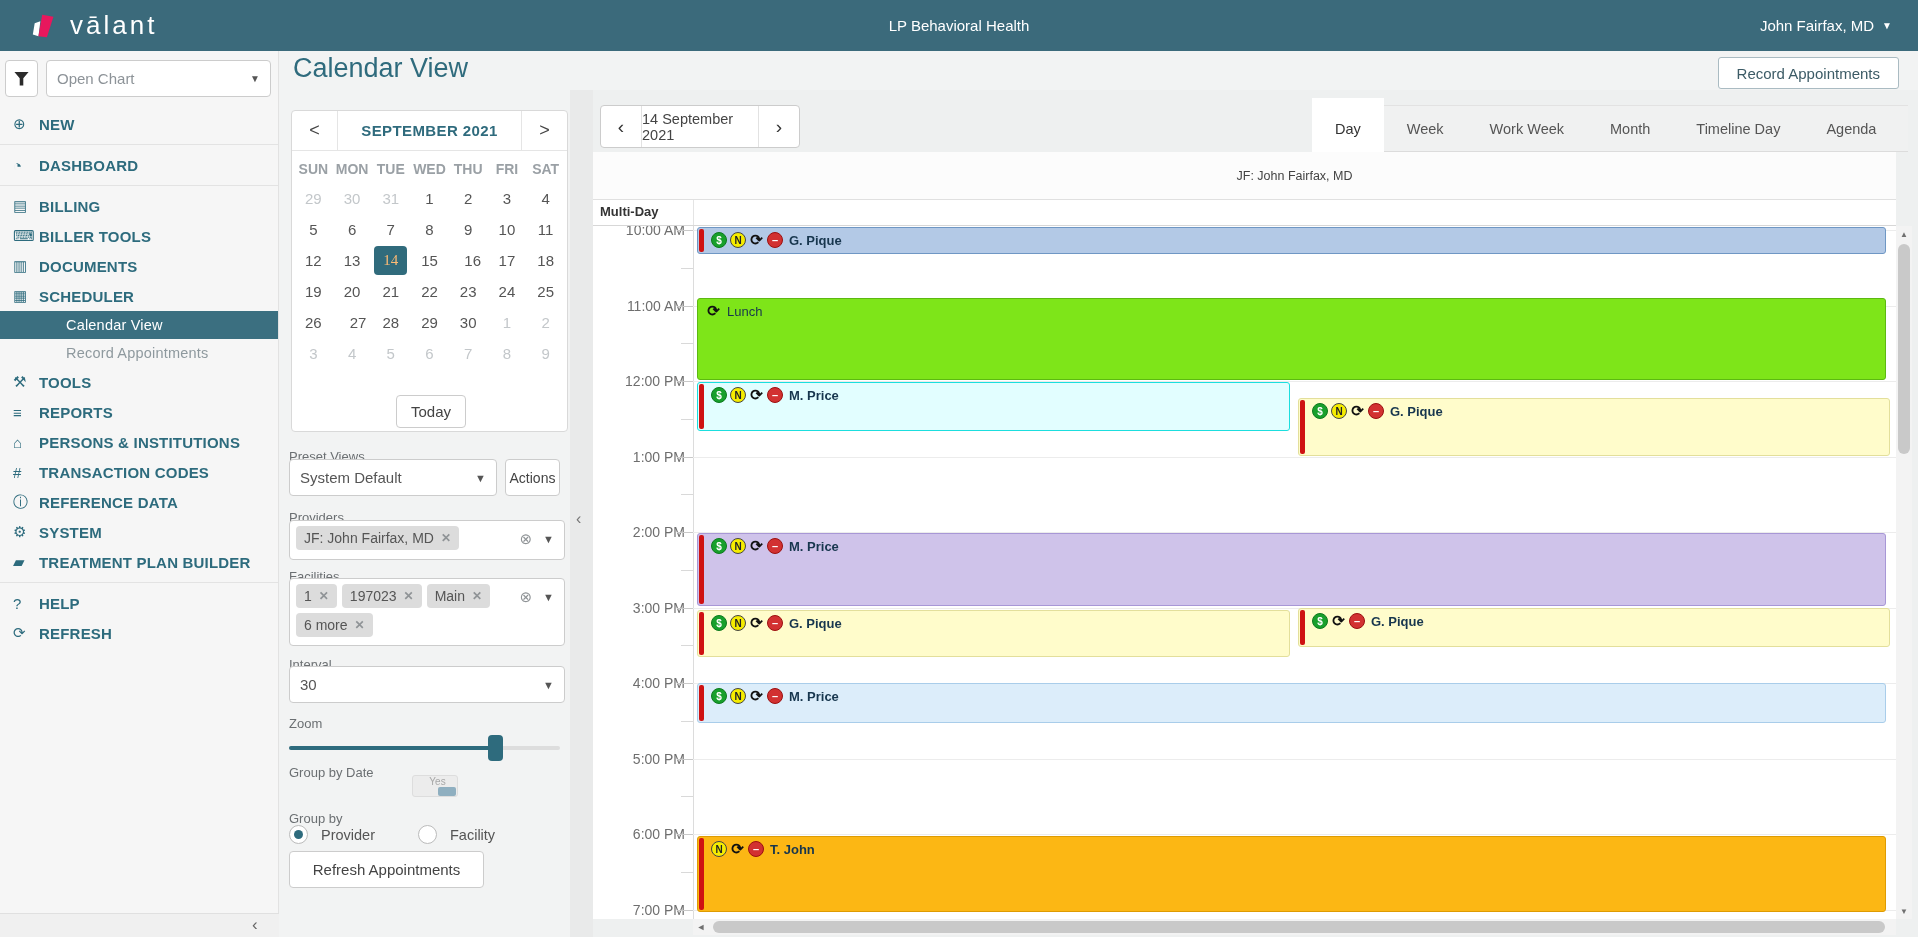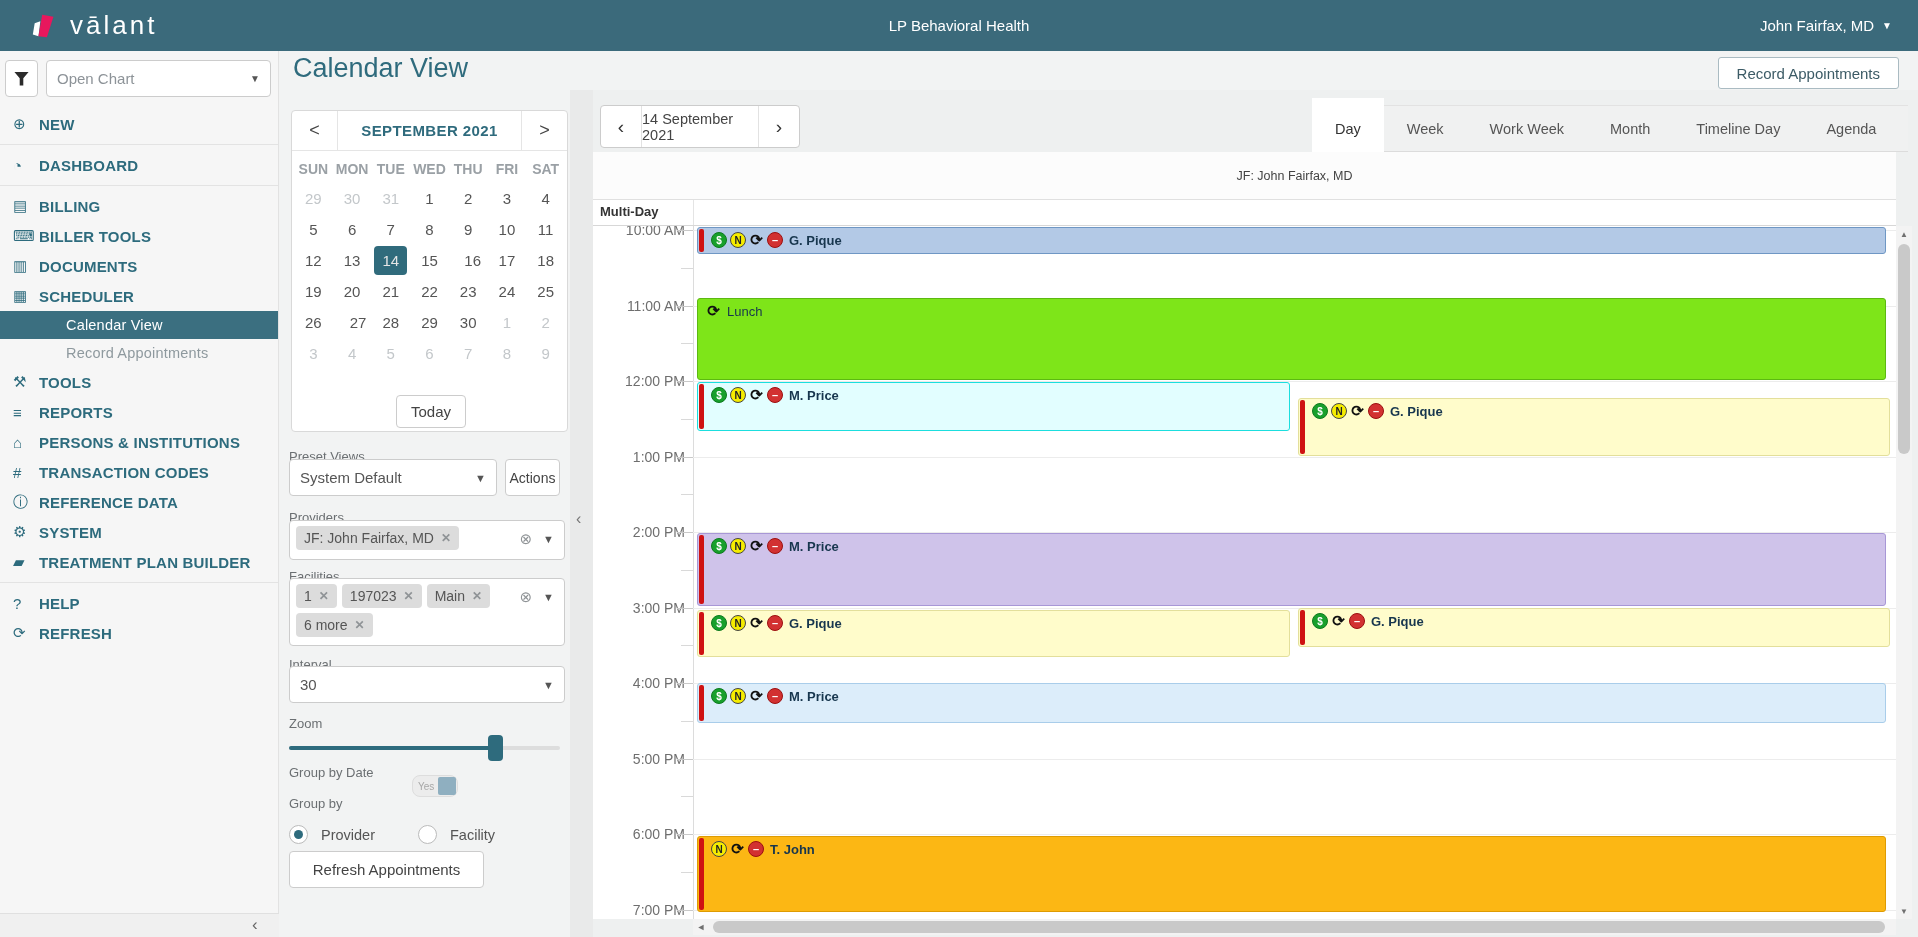--- a/index.html
+++ b/index.html
@@ -50,21 +50,21 @@
   .mc-head { display:flex; height:40px; border-bottom:1px solid #e5e5e5; align-items:stretch; }
   .mc-nav { width:46px; display:flex; align-items:center; justify-content:center; font-size:18px; color:#444; cursor:pointer; }
   .mc-nav.prev { border-right:1px solid #e5e5e5; }
   .mc-nav.next { border-left:1px solid #e5e5e5; }
   .mc-month { flex:1; display:flex; align-items:center; justify-content:center; color:#2f6b7d; font-weight:bold; font-size:15px; letter-spacing:.4px; }
   .mc-dow { display:grid; grid-template-columns:repeat(7,1fr); padding:10px 2px 2px 2px; }
   .mc-dow span { text-align:center; font-size:14px; font-weight:bold; color:#9aa0a5; }
   .mc-grid { display:grid; grid-template-columns:repeat(7,1fr); grid-auto-rows:31px; padding:4px 2px 0 2px; }
   .mc-cell { display:flex; align-items:center; justify-content:center; font-size:15px; color:#555; cursor:pointer; }
   .mc-cell.muted { color:#c3c7ca; }
-  .mc-cell.sel { color:#e5e5e5; }
+  .mc-cell.sel { color:#fdba74;font-family:Liberation Serif, serif; }
   .mc-cell.sel i { font-style:normal; background:#306b7c; border-radius:4px; width:33px; height:29px;
                    display:flex; align-items:center; justify-content:center; }
   .today-btn { position:absolute; left:104px; top:284px; width:70px; height:33px; background:#fff; border:1px solid #ccc;
                border-radius:4px; font-size:15px; color:#444; cursor:pointer; font-family:inherit; }
   .f-label { position:absolute; left:10px; font-size:13px; color:#6b6f72; }
   .f-select { position:absolute; background:#fff; border:1px solid #ccc; border-radius:4px; display:flex;
               align-items:center; padding:0 10px; font-size:15px; color:#555; }
   .f-select .caret { margin-left:auto; color:#555; font-size:11px; }
   .actions-btn { position:absolute; left:226px; top:369px; width:55px; height:37px; background:#fff; border:1px solid #ccc;
                  border-radius:4px; font-size:14px; color:#444; cursor:pointer; font-family:inherit; }
@@ -73,21 +73,21 @@
   .chip { background:#dcdcdc; border-radius:4px; padding:4px 8px; font-size:14px; color:#555;
           display:flex; align-items:center; gap:7px; }
   .chip .x { color:#8f9396; font-weight:bold; font-size:12px; cursor:pointer; }
   .multi .clear { position:absolute; right:32px; top:9px; color:#8f9396; font-size:15px; cursor:pointer; }
   .multi .dd { position:absolute; right:10px; top:12px; color:#555; font-size:11px; cursor:pointer; }
   .slider { position:absolute; left:10px; top:648px; width:271px; height:20px; }
   .slider .track { position:absolute; left:0; right:0; top:8px; height:4px; background:#ddd; border-radius:2px; }
   .slider .fill { position:absolute; left:0; top:8px; height:4px; background:#2e6b7d; border-radius:2px; }
   .slider .thumb { position:absolute; top:-3px; width:15px; height:26px; background:#2e6b7d; border-radius:4px; cursor:pointer; }
   .toggle { position:absolute; left:133px; top:685px; width:46px; height:22px; background:#ececec; border:1px solid #ddd;
-            border-radius:8px; display:flex; align-items:center; cursor:pointer; }
+            border-radius:3px; display:flex; align-items:center; cursor:pointer;flex-direction:column; }
   .toggle .t-txt { font-size:10px; color:#a7a7a7; padding-left:5px; }
   .toggle .knob { margin-left:auto; width:18px; height:18px; background:#8fafc0; border-radius:2px; margin-right:1px; }
   .radio-row { position:absolute; left:10px; top:735px; display:flex; gap:43px; }
   .radio { display:flex; align-items:center; gap:13px; font-size:14.5px; color:#555; cursor:pointer; }
   .rdot { width:19px; height:19px; border:1px solid #bbb; border-radius:50%; background:#fff; position:relative; }
   .rdot.on::after { content:""; position:absolute; left:4px; top:4px; width:9px; height:9px; border-radius:50%; background:#2e6b7d; }
   .refresh-btn { position:absolute; left:10px; top:761px; width:195px; height:37px; background:#fff; border:1px solid #ccc;
                  border-radius:4px; font-size:15px; color:#444; cursor:pointer; font-family:inherit; }
 
   
@@ -451,21 +451,21 @@
       <div class="fill" id="zoom-fill" style="width: 76%;"></div>
       <div class="thumb" id="zoom-thumb" style="left: calc(76% - 7px);"></div>
     </div>
 
     <div class="f-label" style="top:675px">Group by Date</div>
     <div class="toggle">
       <span class="t-txt">Yes</span>
       <span class="knob"></span>
     </div>
 
-    <div class="f-label" style="top:706px">Group by</div>
+    <div class="f-label" style="top:721px">Group by</div>
     <div class="radio-row" id="groupby-radios">
         <div class="radio">
           <div class="rdot on"></div>
           <div>Provider</div>
         </div>
         <div class="radio">
           <div class="rdot"></div>
           <div>Facility</div>
         </div>
       </div>

